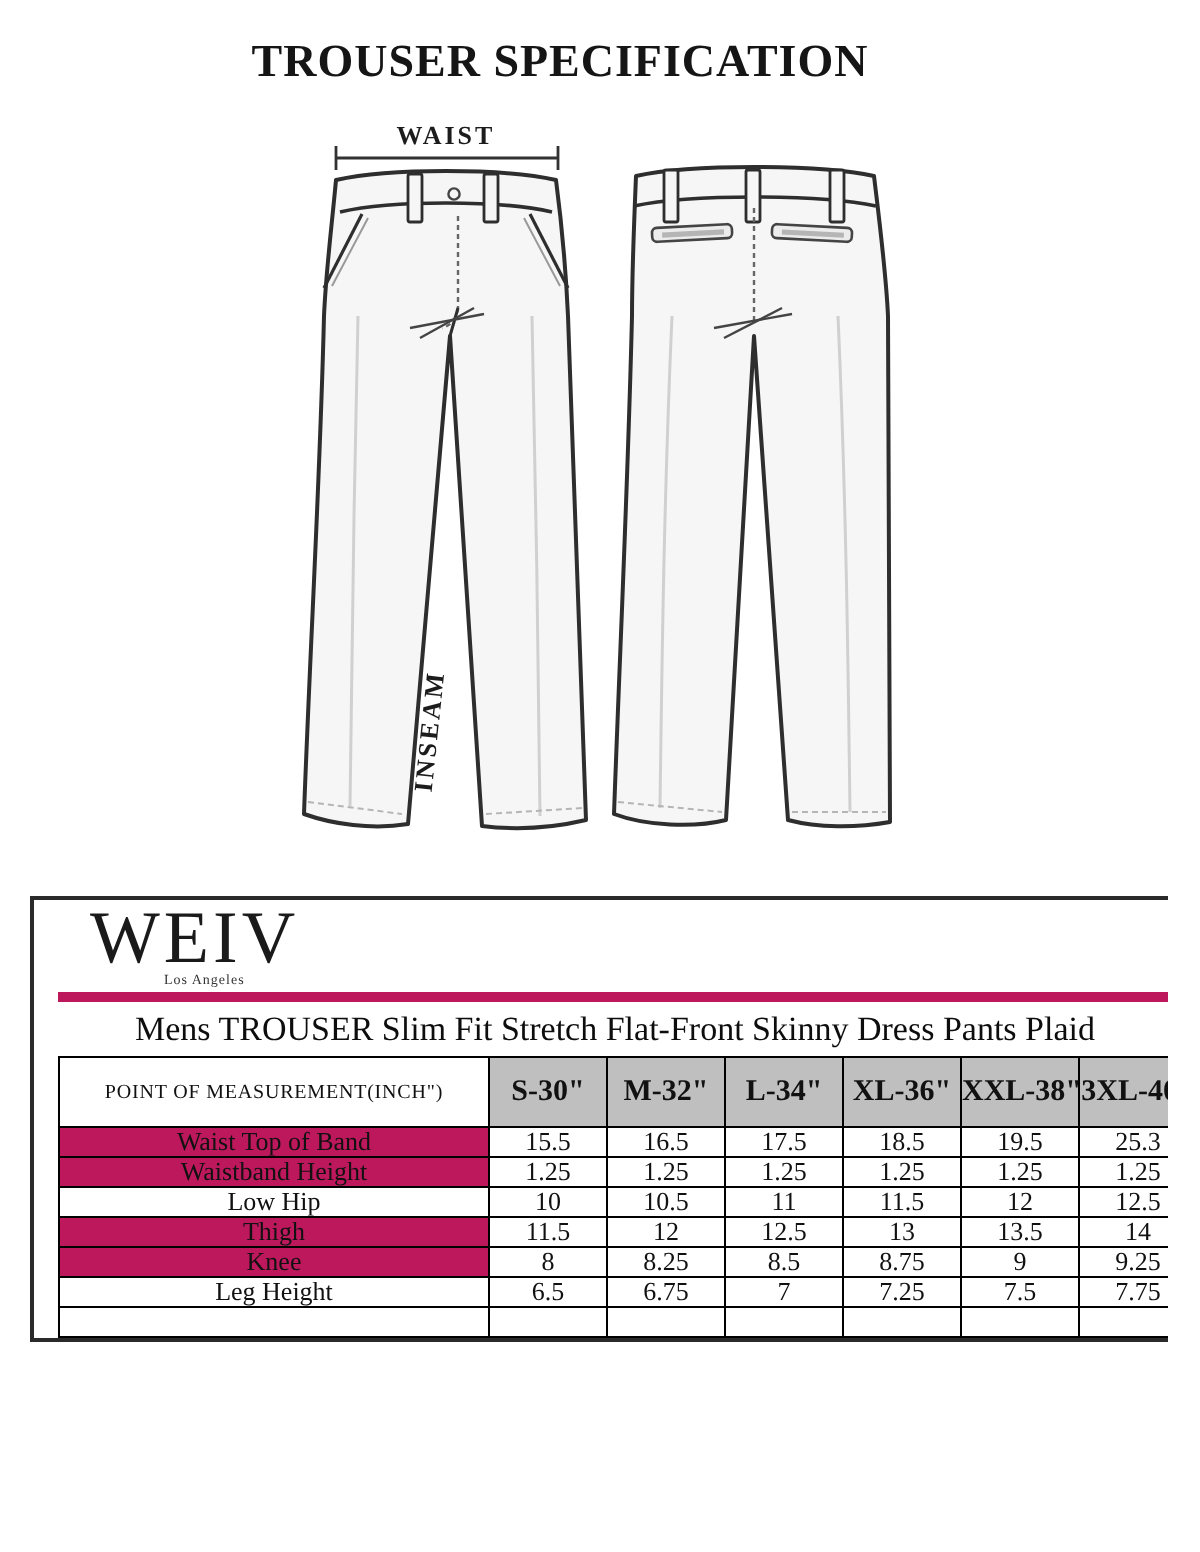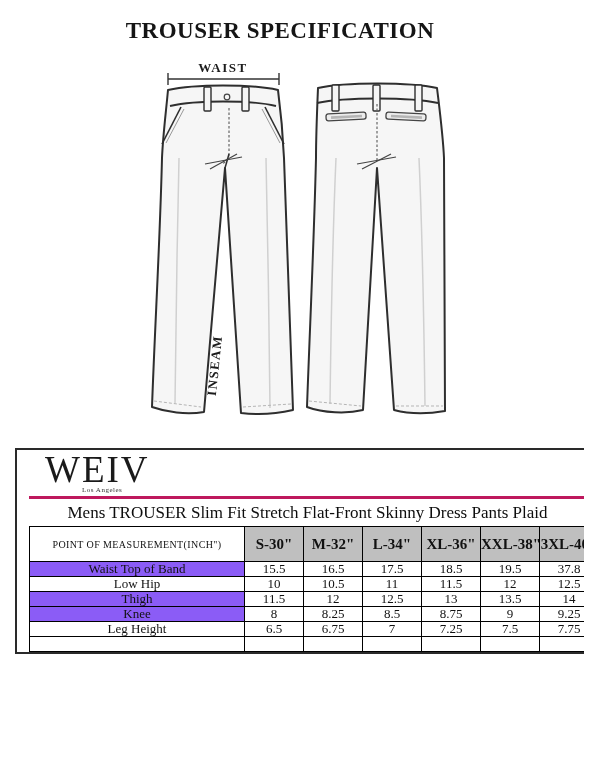--- a/index.html
+++ b/index.html
@@ -28,42 +28,42 @@
   .brand-row{height:46px;position:relative;}
   .brand-name{
     position:absolute;left:16px;top:-2px;
     font-size:37px;letter-spacing:2px;color:#1a1a1a;
   }
   .brand-sub{
     position:absolute;left:53px;top:36px;
     font-size:7px;letter-spacing:.5px;color:#333;
   }
   .product-row{
-    height:27px;border-top:3px solid #be185d;
+    height:27px;border-top:5px solid #be185d;
     text-align:center;font-size:17px;line-height:27px;
     color:#0d0d0d;
   }
   table.spec{
     border-collapse:collapse;table-layout:fixed;
     width:569px;margin:0;
   }
   table.spec th, table.spec td{
     border:1px solid #000;
     text-align:center;vertical-align:middle;
     padding:0;overflow:visible;white-space:nowrap;
   }
   th.corner-th{
     background:#fff;font-weight:400;
     font-size:10px;letter-spacing:.4px;height:34px;
   }
   th.size-th{
     background:#bfbfbf;font-weight:700;font-size:15px;height:34px;
   }
   table.spec tbody td{height:14px;font-size:13px;line-height:14px;background:#fff;}
-  td.label-cell.shaded{background:#8b5cf6;}
+  td.label-cell.shaded{background:#be185d;}
 </style>
 </head>
 <body>
 
 <div class="page">
 
   <div class="main-title">TROUSER SPECIFICATION</div>
 
   <svg class="drawing" width="600" height="362" viewBox="0 0 600 362">
 
@@ -183,21 +183,30 @@
           </tr>
       </thead>
       <tbody>
           <tr>
             <td class="label-cell shaded">Waist Top of Band</td>
             <td class="value-cell">15.5</td>
             <td class="value-cell">16.5</td>
             <td class="value-cell">17.5</td>
             <td class="value-cell">18.5</td>
             <td class="value-cell">19.5</td>
-            <td class="value-cell">37.8</td>
+            <td class="value-cell">25.3</td>
+          </tr>
+          <tr>
+            <td class="label-cell shaded">Waistband Height</td>
+            <td class="value-cell">1.25</td>
+            <td class="value-cell">1.25</td>
+            <td class="value-cell">1.25</td>
+            <td class="value-cell">1.25</td>
+            <td class="value-cell">1.25</td>
+            <td class="value-cell">1.25</td>
           </tr>
           <tr>
             <td class="label-cell">Low Hip</td>
             <td class="value-cell">10</td>
             <td class="value-cell">10.5</td>
             <td class="value-cell">11</td>
             <td class="value-cell">11.5</td>
             <td class="value-cell">12</td>
             <td class="value-cell">12.5</td>
           </tr>

